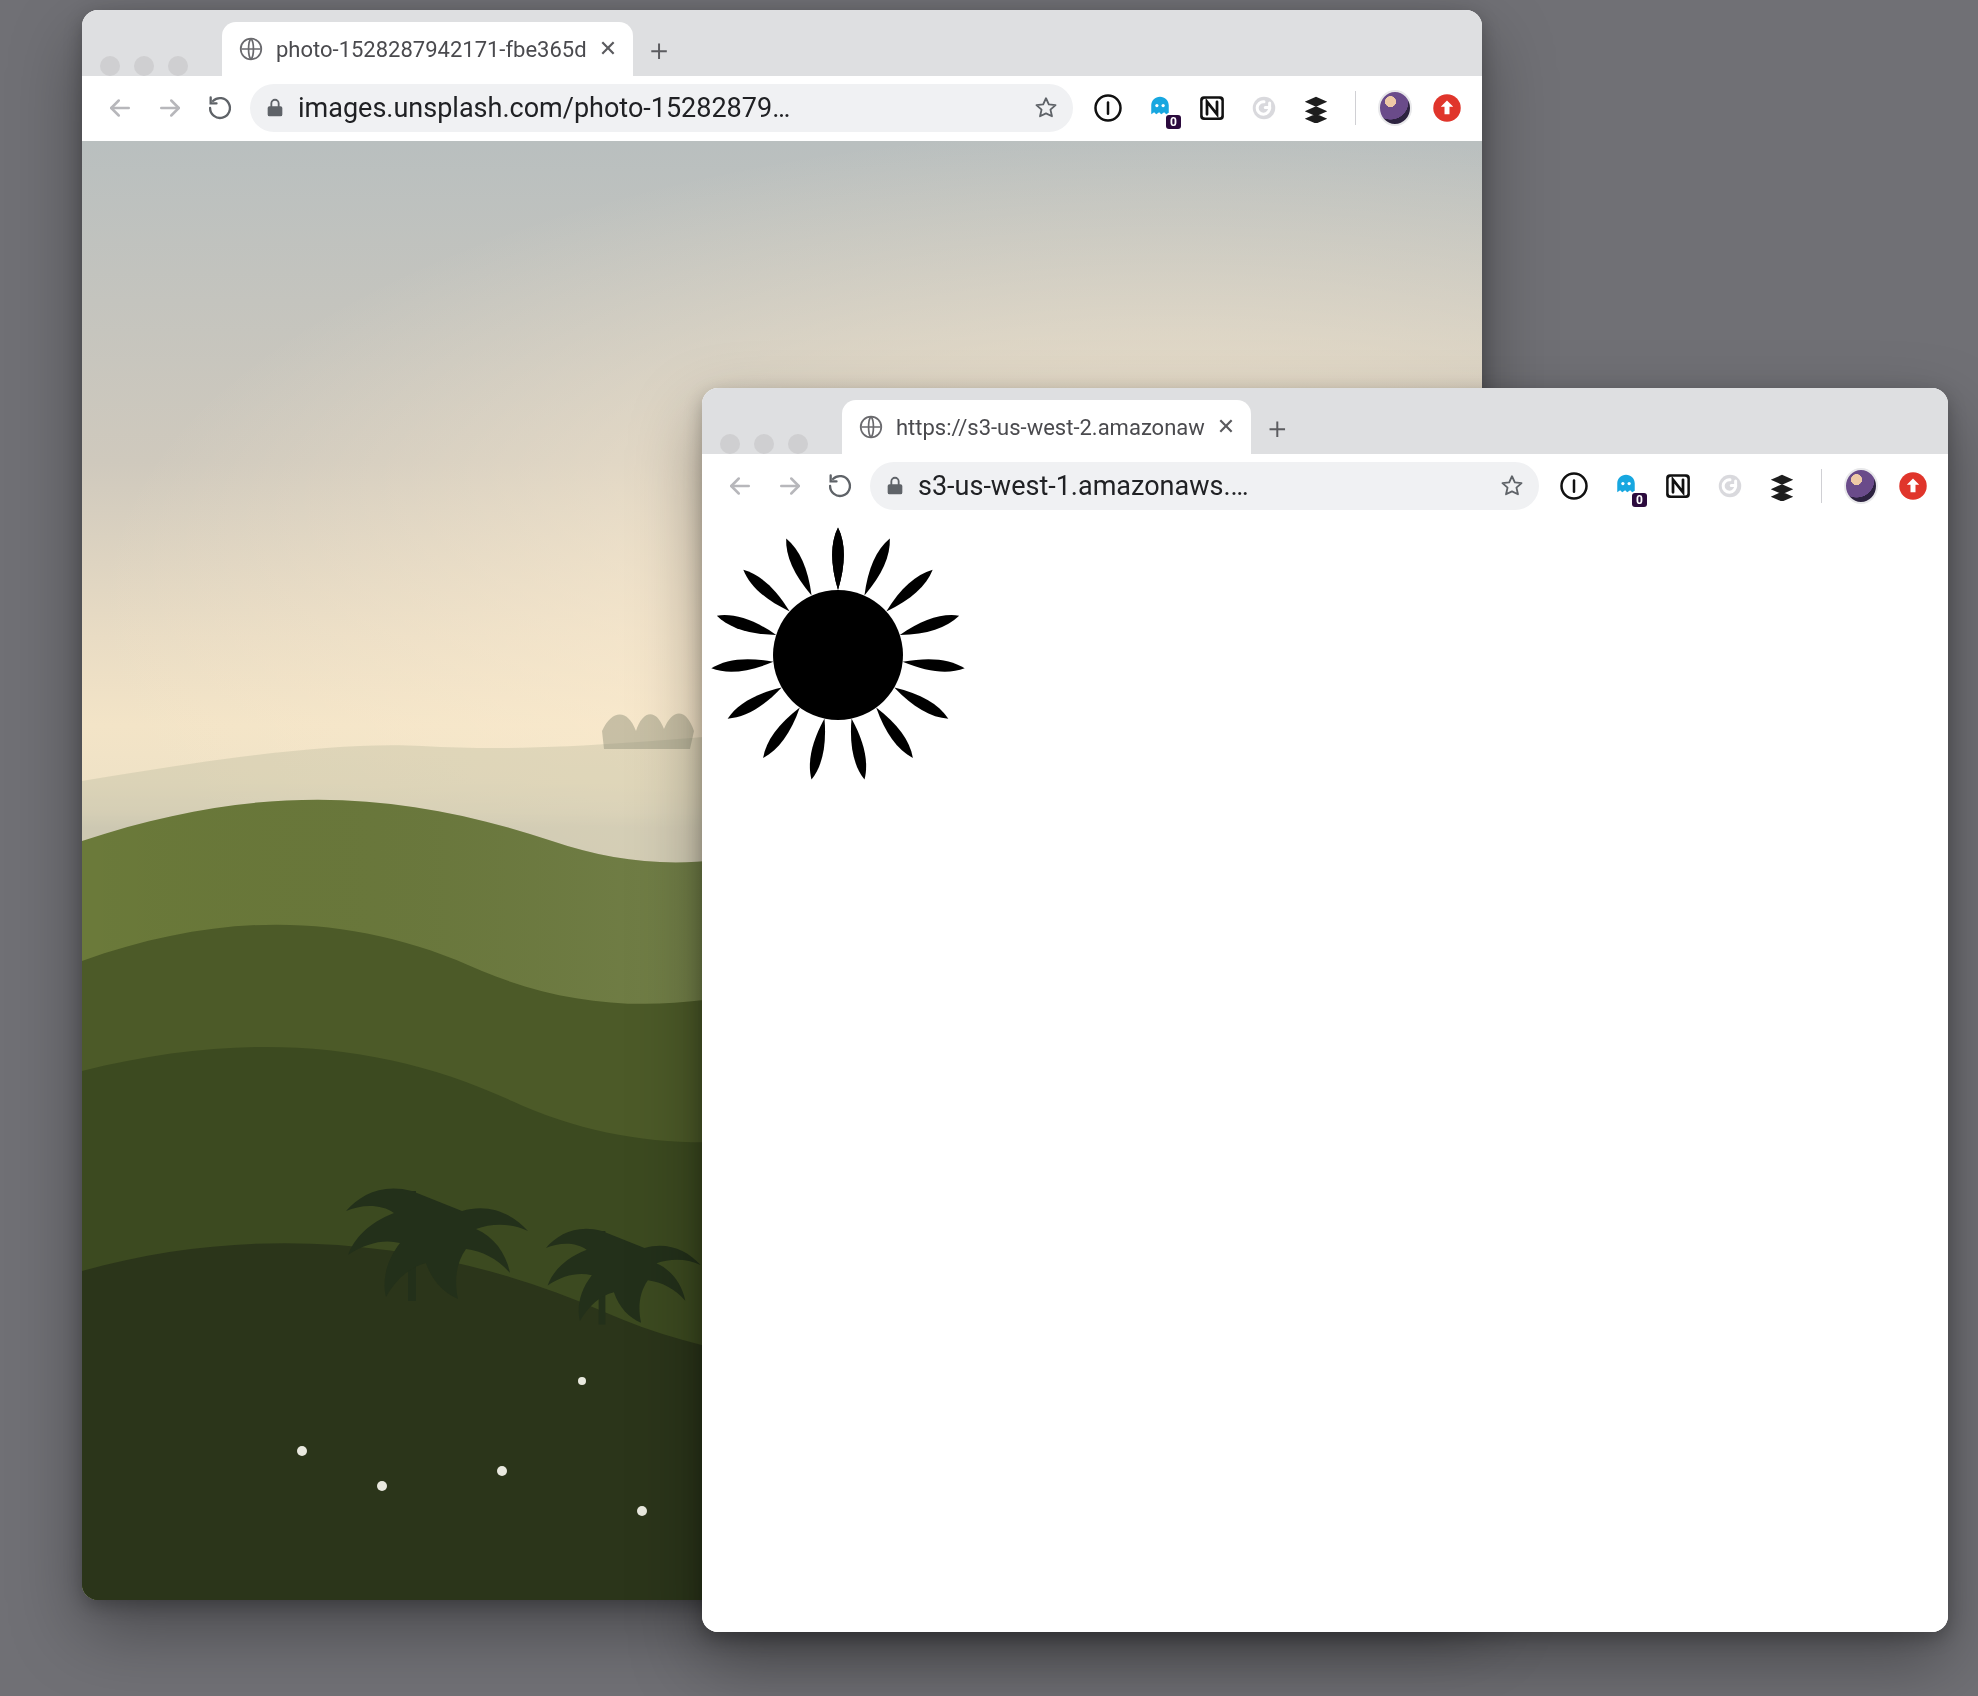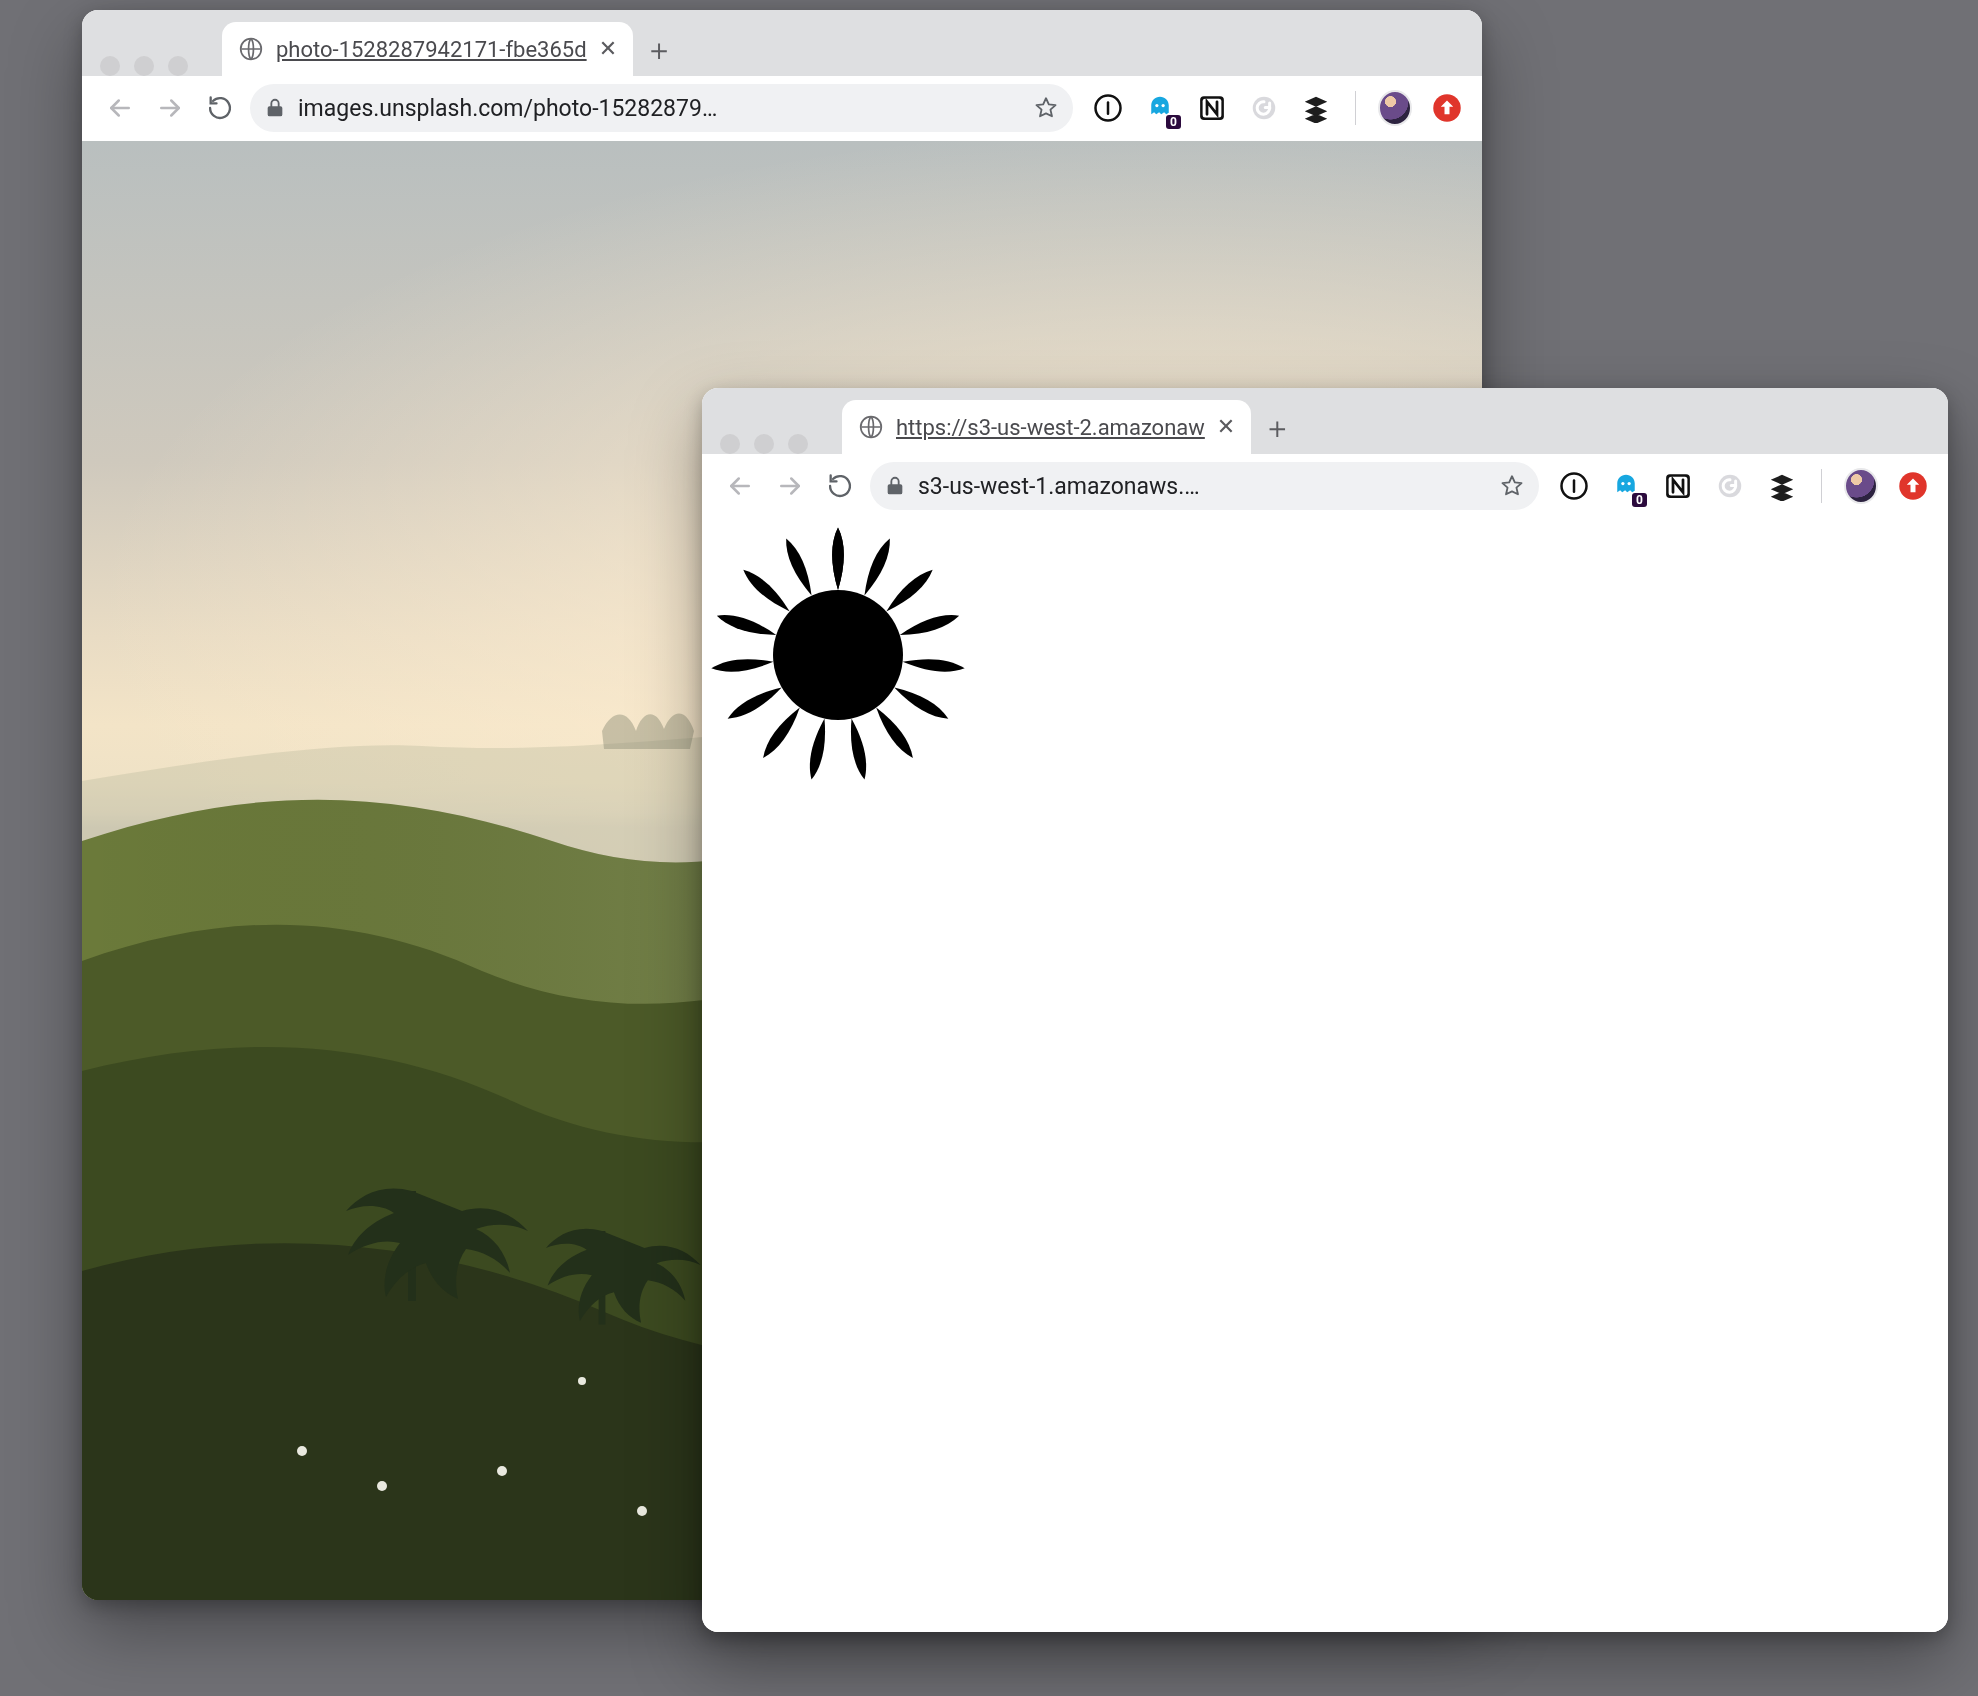--- a/index.html
+++ b/index.html
@@ -33,42 +33,42 @@
     display:flex;align-items:center;gap:12px;
     background:#fff;
     border-radius:14px 14px 0 0;
     height:54px;
     padding:0 16px;
     max-width:430px;
     color:#4a4a4e;
     font-size:22px;
   }
   .tab .favicon{flex:0 0 auto}
-  .tab .title{flex:1 1 auto;white-space:nowrap;overflow:hidden;text-overflow:clip;text-decoration:underline;}
+  .tab .title{flex:1 1 auto;white-space:nowrap;overflow:hidden;text-overflow:clip;}
   .tab .close{flex:0 0 auto;color:#5a5a5e;font-size:22px;line-height:1;}
   .newtab{width:52px;height:52px;display:flex;align-items:center;justify-content:center;color:#5c5c60;font-size:30px;}
   .toolbar{
     background:#fff;
     display:flex;align-items:center;
     height:64px;gap:10px;
     padding:0 18px;
     border-bottom:1px solid rgba(0,0,0,0);
   }
   .tbtn{width:40px;height:40px;display:flex;align-items:center;justify-content:center;color:#6d6d72;}
   .tbtn.disabled{color:#b7b7bb;}
   .omnibox{
     flex:1 1 auto;
     background:#f0f1f3;
     border-radius:999px;
     height:48px;
     display:flex;align-items:center;
     padding:0 14px;gap:12px;
     color:#202124;
   }
-  .omnibox .url{flex:1;white-space:nowrap;overflow:hidden;text-overflow:ellipsis;font-size:23px;}
+  .omnibox .url{flex:1;white-space:nowrap;overflow:hidden;text-overflow:ellipsis;font-size:27px;}
   .ext-row{display:flex;align-items:center;gap:18px;margin-left:8px;}
   .ext{width:34px;height:34px;display:flex;align-items:center;justify-content:center;position:relative;}
   .sep{width:1px;height:34px;background:#d0d0d4;margin:0 4px;}
   .avatar{width:32px;height:32px;border-radius:50%;background:radial-gradient(circle at 35% 30%,#eec9a6 0 18%,#6a4b8a 19% 60%,#2d2340 61% 100%);border:2px solid #e8e8ea;}
   
   #win1{left:82px;top:10px;width:1400px;height:1590px;}
   #win2{left:702px;top:388px;width:1246px;height:1244px;}
   
   .landscape{
     width:100%;height:calc(100% - 130px);

